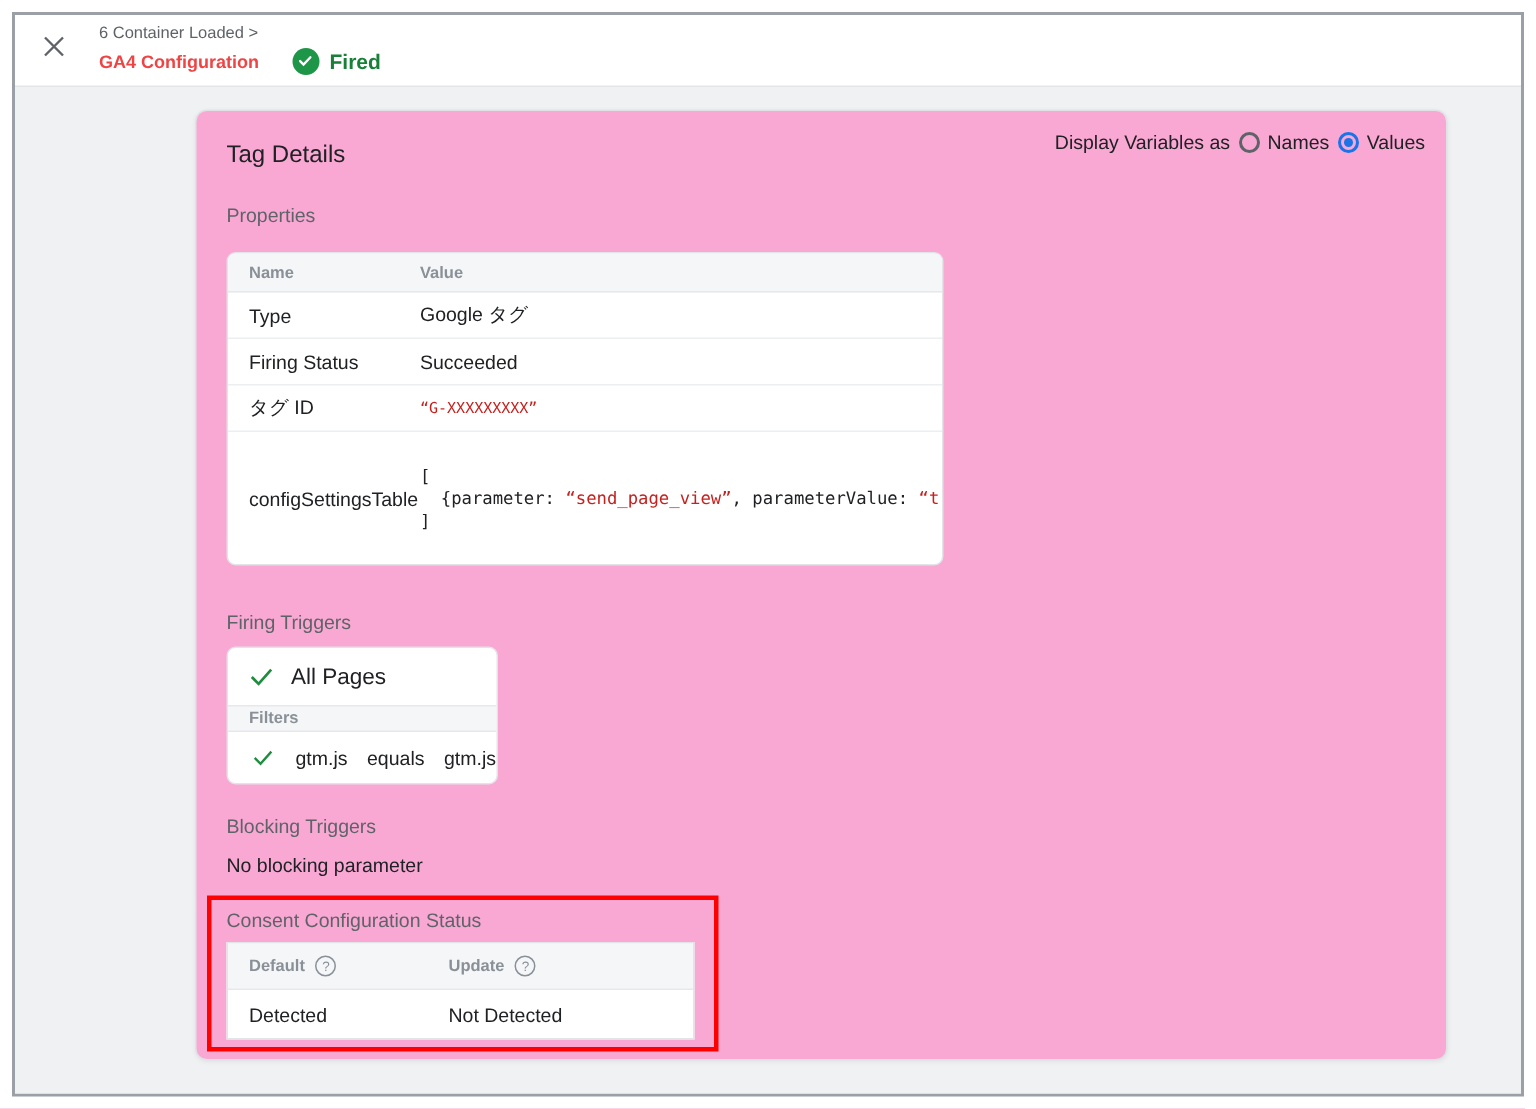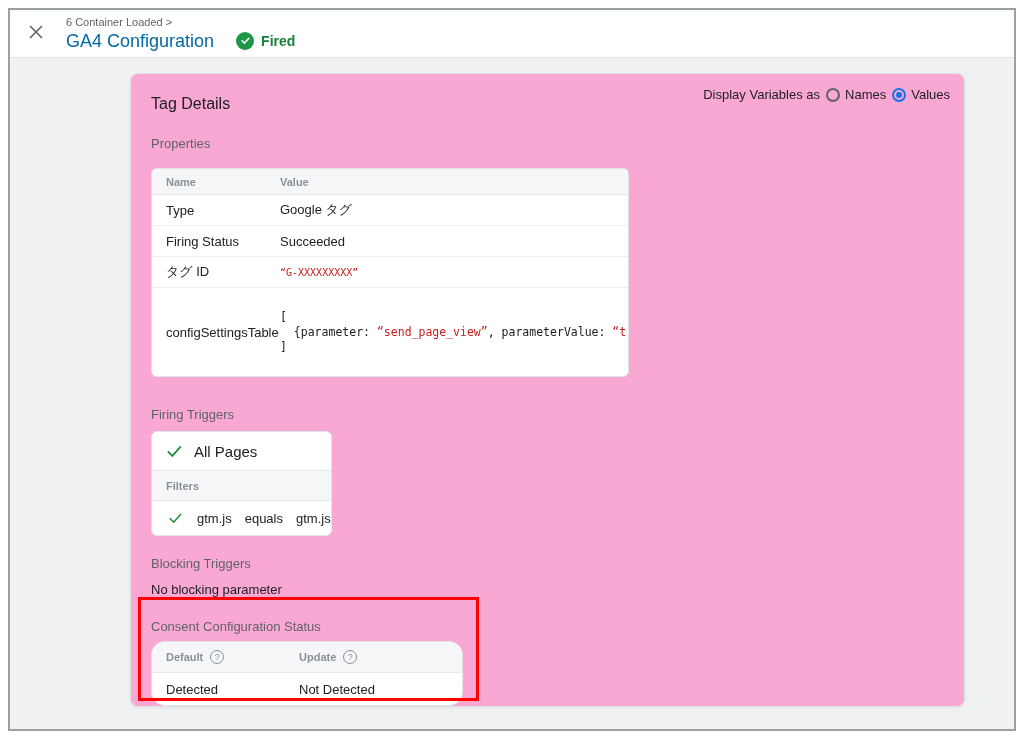--- a/index.html
+++ b/index.html
@@ -37,23 +37,23 @@
     flex: 0 0 auto;
   }
   .title-block { margin-left: 16px; }
   .breadcrumb {
     font-size: 11px;
     color: #5f6368;
     line-height: 13px;
   }
   .title-row { display: flex; align-items: center; margin-top: 1px; }
   .page-title {
-    font-size: 18px;
-    font-weight: 400;
-    color: #0369a1;
+    font-size: 12px;
+    font-weight: 700;
+    color: #ef4444;
     line-height: 22px;
   }
   .fired-badge { display: flex; align-items: center; margin-left: 22px; }
   .fired-circle {
     width: 18px; height: 18px;
     border-radius: 50%;
     background: #1e9648;
     display: flex; align-items: center; justify-content: center;
   }
   .fired-label {
@@ -176,21 +176,21 @@
   .ft-main {
     height: 38px;
     display: flex;
     align-items: center;
     padding-left: 14px;
     font-size: 15px;
     color: #202124;
   }
   .ft-main .check-wrap { margin-right: 11px; display: flex; }
   .ft-filters-head {
-    height: 31px;
+    height: 18px;
     background: #f5f6f8;
     border-top: 1px solid #e6e8eb;
     border-bottom: 1px solid #e6e8eb;
     display: flex;
     align-items: center;
     padding-left: 14px;
     font-size: 11px;
     font-weight: bold;
     color: #8a9097;
   }
@@ -209,21 +209,21 @@
     margin-top: 10px;
     font-size: 13px;
     color: #202124;
     line-height: 16px;
   }
   
   .consent-table {
     margin-top: 6px;
     width: 312px;
     border: 1px solid #e2e4e8;
-    border-radius: 14px;
+    border-radius: 0;
     overflow: hidden;
     background: #fff;
   }
   .consent-header {
     height: 31px;
     background: #f5f6f8;
     border-bottom: 1px solid #e6e8eb;
     display: flex;
     align-items: center;
     font-size: 11px;

